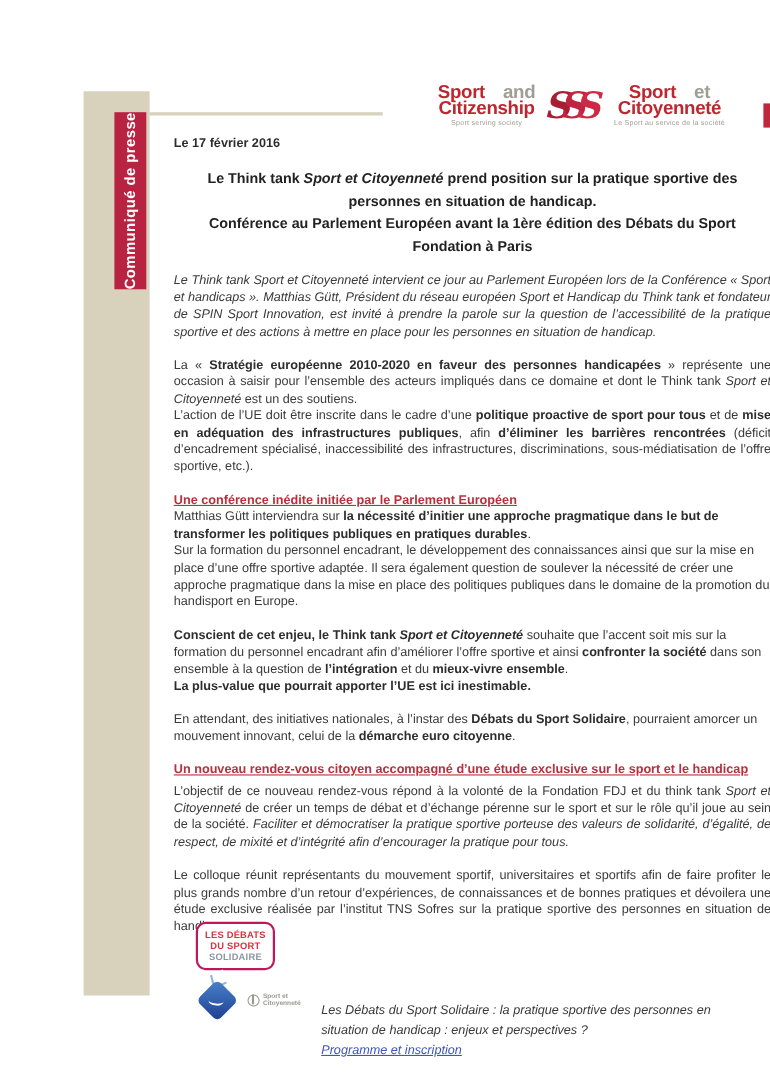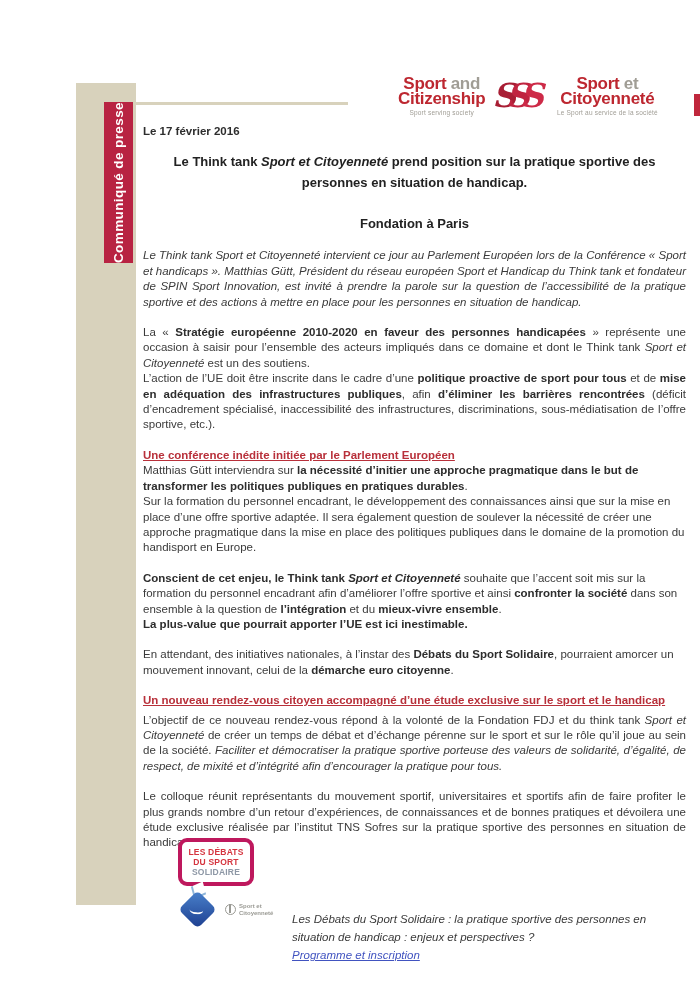--- a/index.html
+++ b/index.html
@@ -10,40 +10,40 @@
   .top-rule{position:absolute;left:136px;top:102px;width:212px;height:3px;background:#d8d2bc;}
   .press-banner{position:absolute;left:104px;top:102px;width:29px;height:161px;background:#b82342;
         display:flex;align-items:center;justify-content:center;}
   .press-banner span{writing-mode:vertical-rl;transform:rotate(180deg);color:#ffffff;font-weight:bold;
         font-size:13.5px;letter-spacing:.4px;white-space:nowrap;}
   .edge-red{position:absolute;right:0;top:94px;width:6px;height:22px;background:#c0273c;}
   
   .header-logos{position:absolute;left:398px;top:76px;width:272px;display:flex;align-items:flex-start;gap:10px;}
   .logoblock{text-align:center;}
   .logoblock .l1,.logoblock .l2{font-weight:bold;font-size:17px;line-height:15px;color:#bd2730;letter-spacing:-.3px;}
-  .logoblock .muted{color:#a09d95;}
+  .logoblock .muted{color:#a09d95;padding-left:12px;}
   .logoblock .tag{font-size:6.5px;color:#a09d95;margin-top:3px;letter-spacing:.2px;}
   .sss{display:flex;margin-top:2px;transform:skewX(-14deg);font-family:"DejaVu Serif",serif;
         font-weight:bold;font-size:33px;line-height:36px;}
   .sss span{display:block;margin-left:-10px;}
   .sss span:first-child{margin-left:0;color:#a81e34;}
   .sss span:nth-child(2){color:#c02440;}
   .sss span:nth-child(3){color:#cd2a47;}
   
-  .article{position:absolute;left:143px;top:124px;width:543px;font-size:11.5px;line-height:15.4px;}
+  .article{position:absolute;left:158px;top:124px;width:543px;font-size:11.5px;line-height:15.4px;}
   .date{font-weight:bold;color:#2d2d2d;margin-bottom:13px;}
   .title{font-weight:bold;color:#222222;text-align:center;font-size:13px;line-height:20.5px;margin-bottom:14px;}
   .block{margin:0 0 15px 0;}
   .just{text-align:justify;}
   .i{font-style:italic;}
   .b{font-weight:bold;color:#2d2d2d;}
   .heading{color:#b8303a;font-weight:bold;text-decoration:underline;margin-bottom:0;}
   .heading.gap{margin-bottom:4px;}
   
-  .bubble{position:absolute;left:178px;top:838px;width:62px;background:#fff;border:4px solid #be185d;
+  .bubble{position:absolute;left:178px;top:838px;width:62px;background:#fff;border:2px solid #be185d;
         border-radius:9px;padding:5px 3px;text-align:center;}
   .bubble .r{color:#d5353f;font-weight:bold;font-size:8.5px;line-height:10px;letter-spacing:.2px;}
   .bubble .g{color:#8d97a5;font-weight:bold;font-size:8.5px;line-height:10px;letter-spacing:.2px;}
   .bubble-tail{position:absolute;left:192px;top:884px;width:11px;height:11px;background:#fff;
         border-left:2px solid #8fb6da;border-bottom:2px solid #8fb6da;transform:rotate(-25deg) skewX(-10deg);}
   .footer-logos{position:absolute;left:180px;top:892px;display:flex;align-items:center;gap:10px;}
   .fdj{width:27px;height:27px;margin:4px;transform:rotate(45deg);border-radius:5px;
         background:linear-gradient(135deg,#4a82cc,#1d3e8f);position:relative;}
   .fdj::after{content:"";position:absolute;left:6px;top:10px;width:14px;height:7px;
         border-bottom:2px solid #ffffff;border-radius:50%;transform:rotate(-40deg);}
@@ -82,21 +82,21 @@
     </div>
     <div class="logoblock">
       <div class="l1"><span>Sport</span><span class="muted"> et</span></div>
       <div class="l2">Citoyenneté</div>
       <div class="tag">Le Sport au service de la société</div>
     </div>
   </div>
 
   <div class="article">
     <div class="date">Le 17 février  2016</div>
-    <div class="title"><span>Le Think tank </span><span class="i">Sport et Citoyenneté</span><span> prend position sur la pratique sportive des</span><br><span>personnes en situation de handicap.</span><br><br><span>Fondation à Paris</span></div>
+    <div class="title"><span>Le Think tank </span><span class="i">Sport et Citoyenneté</span><span> prend position sur la pratique sportive des</span><br><span>personnes en situation de handicap.</span><br><span>Conférence au Parlement Européen avant la 1ère édition des Débats du Sport</span><br><span>Fondation à Paris</span></div>
     <div id="article-blocks">
         <div class="block just"><span class="i">Le Think tank Sport et Citoyenneté intervient ce jour au Parlement Européen lors de la Conférence « Sport et handicaps ». Matthias Gütt, Président du réseau européen Sport et Handicap du Think tank et fondateur de SPIN Sport Innovation,  est invité à prendre la parole sur la question de l’accessibilité de la pratique sportive et des actions à mettre en  place pour les personnes en situation de handicap.</span></div>
         <div class="block just"><span>La « </span><span class="b">Stratégie européenne 2010-2020 en faveur des personnes handicapées</span><span> » représente une occasion à saisir pour l’ensemble des acteurs impliqués dans ce domaine et dont le Think tank </span><span class="i">Sport et Citoyenneté</span><span> est un des soutiens.</span><br><span>L’action de l’UE doit être inscrite dans le cadre d’une </span><span class="b">politique proactive de sport pour tous</span><span> et de </span><span class="b">mise en adéquation des infrastructures publiques</span><span>, afin </span><span class="b">d’éliminer les barrières rencontrées</span><span> (déficit d’encadrement spécialisé, inaccessibilité des infrastructures, discriminations, sous-médiatisation de l’offre sportive, etc.).</span></div>
         <div class="block heading"><span>Une conférence inédite initiée par le Parlement Européen</span></div>
         <div class="block"><span>Matthias Gütt interviendra sur </span><span class="b">la nécessité d’initier une approche pragmatique dans le but de transformer les politiques publiques en pratiques durables</span><span>.</span><br><span>Sur la formation du personnel encadrant, le développement des connaissances ainsi que sur la mise en place d’une offre sportive adaptée. Il sera également question de soulever la nécessité de créer une approche pragmatique dans la mise en place des politiques publiques dans le domaine de la promotion du handisport en Europe.</span></div>
         <div class="block"><span class="b">Conscient de cet enjeu, le Think tank </span><span class="b i">Sport et Citoyenneté</span><span> souhaite  que l’accent soit mis sur la formation du personnel encadrant afin d’améliorer l’offre sportive et ainsi </span><span class="b">confronter la société</span><span> dans son ensemble à la question de </span><span class="b">l’intégration</span><span> et du </span><span class="b">mieux-vivre ensemble</span><span>.</span><br><span class="b">La plus-value que pourrait apporter l’UE est ici inestimable.</span></div>
         <div class="block"><span>En attendant, des initiatives nationales, à l’instar des </span><span class="b">Débats du Sport Solidaire</span><span>, pourraient amorcer un mouvement innovant, celui de la </span><span class="b">démarche euro citoyenne</span><span>.</span></div>
         <div class="block heading gap"><span>Un nouveau rendez-vous citoyen accompagné d’une étude exclusive sur le sport et le handicap</span></div>
         <div class="block just"><span>L’objectif de ce nouveau rendez-vous répond à la volonté de la Fondation FDJ et du think tank  </span><span class="i">Sport et Citoyenneté</span><span>  de créer un temps de débat et d’échange pérenne sur le sport et sur le rôle qu’il joue au sein de la société. </span><span class="i">Faciliter et démocratiser la pratique sportive porteuse des valeurs de solidarité, d’égalité, de respect, de mixité et d’intégrité afin d’encourager la pratique pour tous.</span></div>
         <div class="block just"><span>Le colloque réunit représentants du mouvement sportif, universitaires et sportifs afin de faire profiter le plus grands nombre d’un retour d’expériences, de connaissances et de bonnes pratiques et dévoilera une étude exclusive réalisée par l’institut TNS Sofres sur la pratique sportive des personnes en situation de handicap.</span></div>

